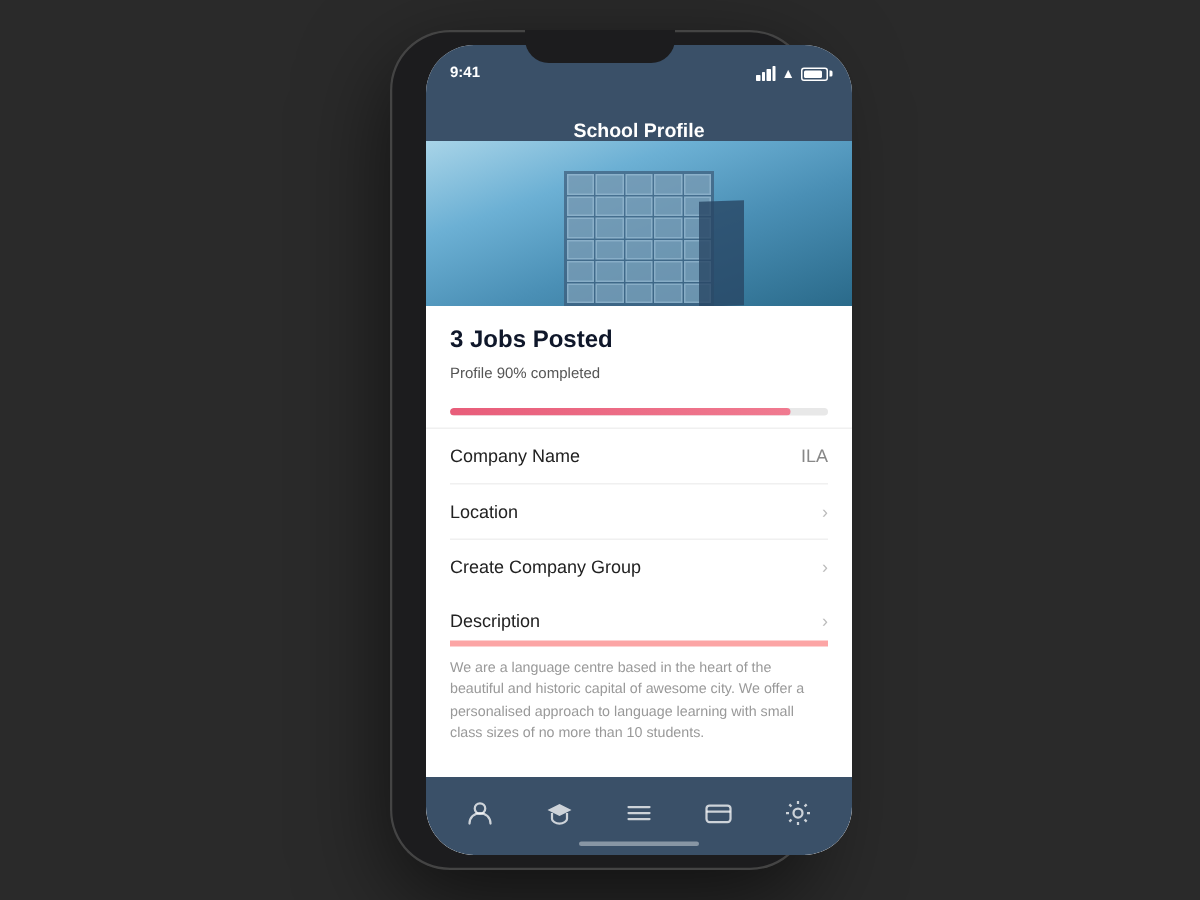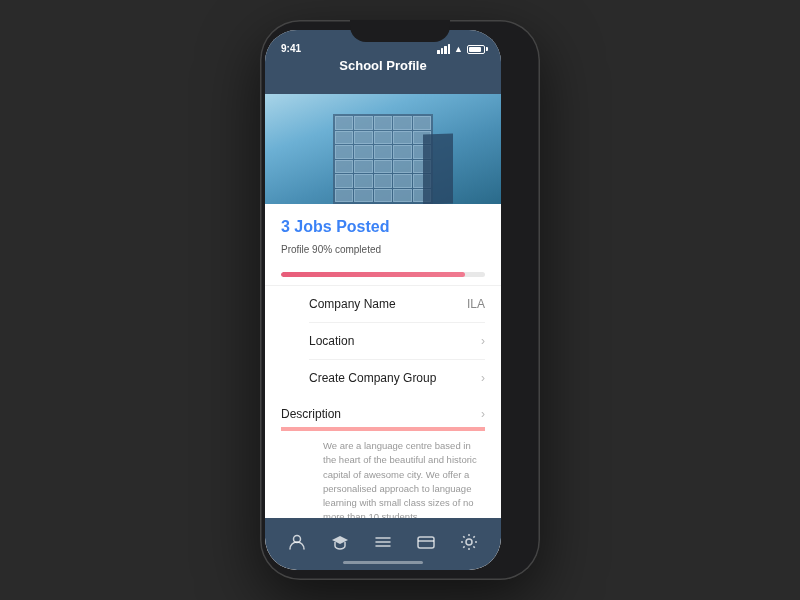--- a/index.html
+++ b/index.html
@@ -17,27 +17,27 @@
     .phone {
       width: 280px;
       height: 560px;
       background: #1c1c1e;
       border-radius: 40px;
       position: relative;
       box-shadow: 0 20px 60px rgba(0,0,0,0.6), inset 0 0 0 1.5px #444;
     }
 
     .phone-inner {
-      width: 236px;
+      width: 284px;
       height: 540px;
       background: #fff;
       border-radius: 32px;
       position: absolute;
       top: 10px;
-      left: 5px;
+      left: 24px;
       overflow: hidden;
     }
 
     
     .notch {
       position: absolute;
       top: 0;
       left: 50%;
       transform: translateX(-50%);
       width: 100px;
@@ -118,21 +118,21 @@
       width: 85%;
       background: #fff;
       border-radius: 1px;
     }
 
     
     .nav-header {
       background: #3a5068;
       height: 36px;
       display: flex;
-      align-items: flex-start;
+      align-items: flex-end;
       justify-content: center;
     }
 
     .nav-title {
       color: #fff;
       font-size: 13px;
       font-weight: 600;
     }
 
     
@@ -193,21 +193,21 @@
 
     
     .jobs-section {
       padding: 14px 16px 8px;
       border-bottom: 1px solid #f0f0f0;
     }
 
     .jobs-title {
       font-size: 16px;
       font-weight: 700;
-      color: #3b82f6;
+      color: #0f172a;
       margin-bottom: 8px;
     }
 
     .profile-progress-label {
       font-size: 10px;
       color: #555;
       margin-bottom: 17px;
     }
 
     .progress-bar-bg {
@@ -228,21 +228,20 @@
     .list-section {
       padding: 0 16px;
     }
 
     .list-item {
       display: flex;
       align-items: flex-start;
       justify-content: space-between;
       padding: 11px 0;
       border-bottom: 1px solid #f0f0f0;
-      margin-left: 28px;
     }
 
     .list-item:last-child {
       border-bottom: none;
     }
 
     .list-item-label {
       font-size: 12px;
       color: #222;
       font-weight: 400;
@@ -271,21 +270,20 @@
       justify-content: space-between;
       padding: 11px 0 6px;
       border-bottom: 4px solid #fca5a5;
     }
 
     .description-text {
       font-size: 9.5px;
       color: #999;
       line-height: 1.5;
       padding-top: 8px;
-      margin-left: 42px;
     }
 
     
     .bottom-nav {
       position: absolute;
       bottom: 0;
       left: 0;
       right: 0;
       height: 52px;
       background: #3a5068;

